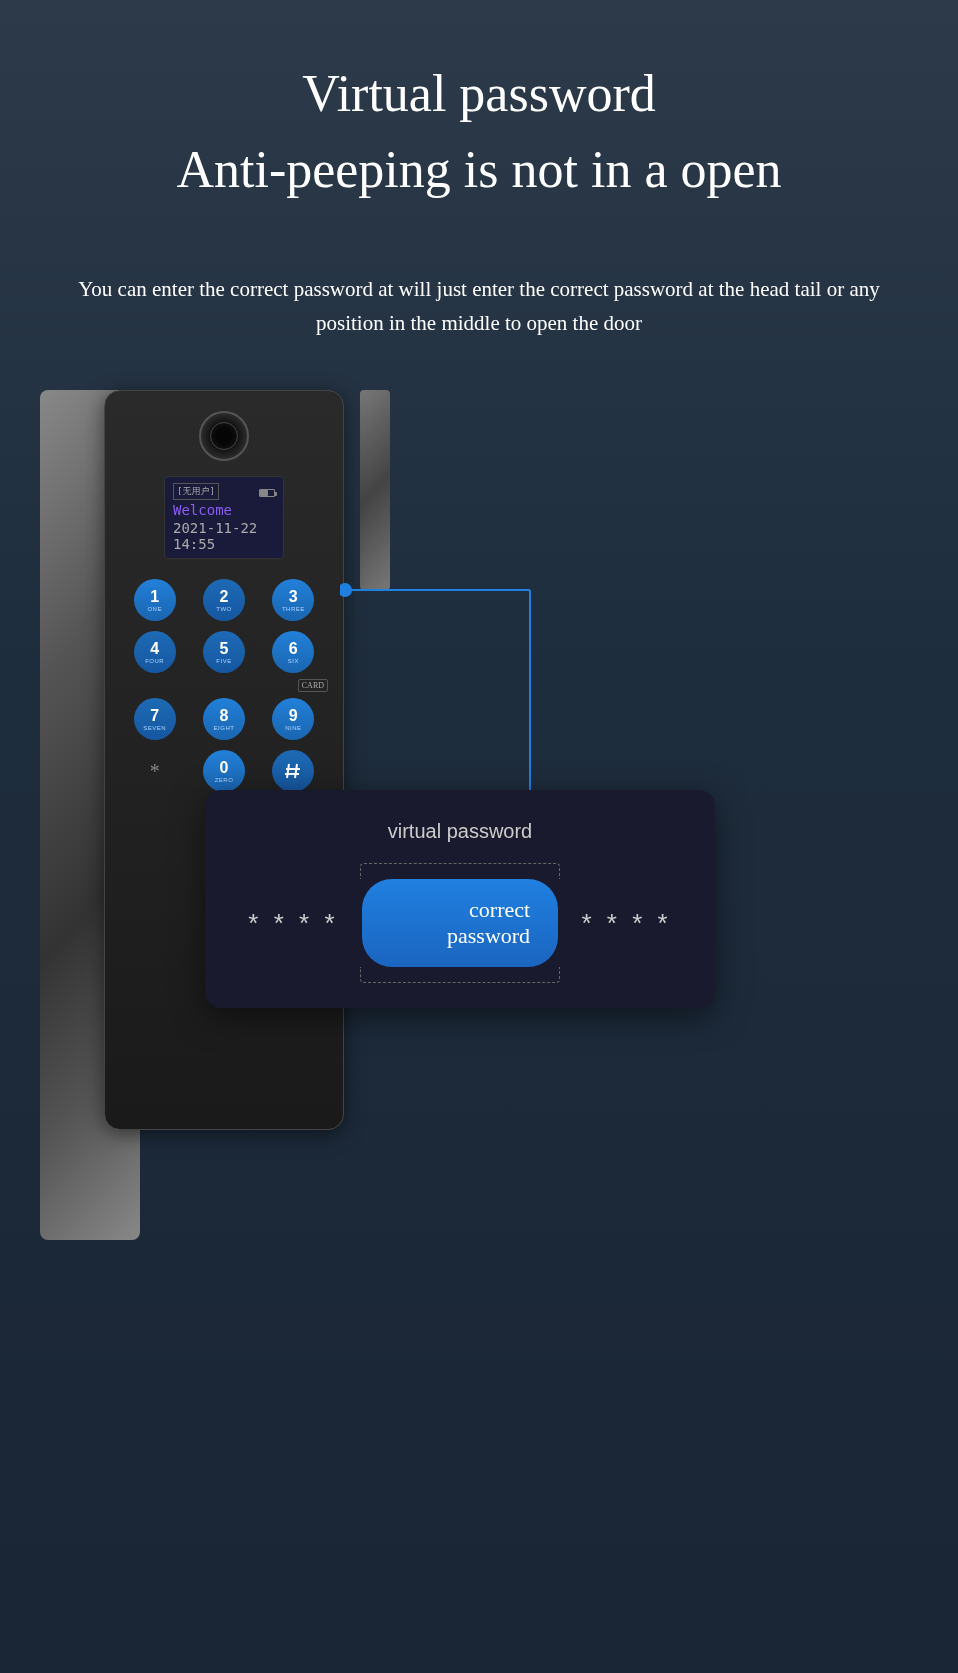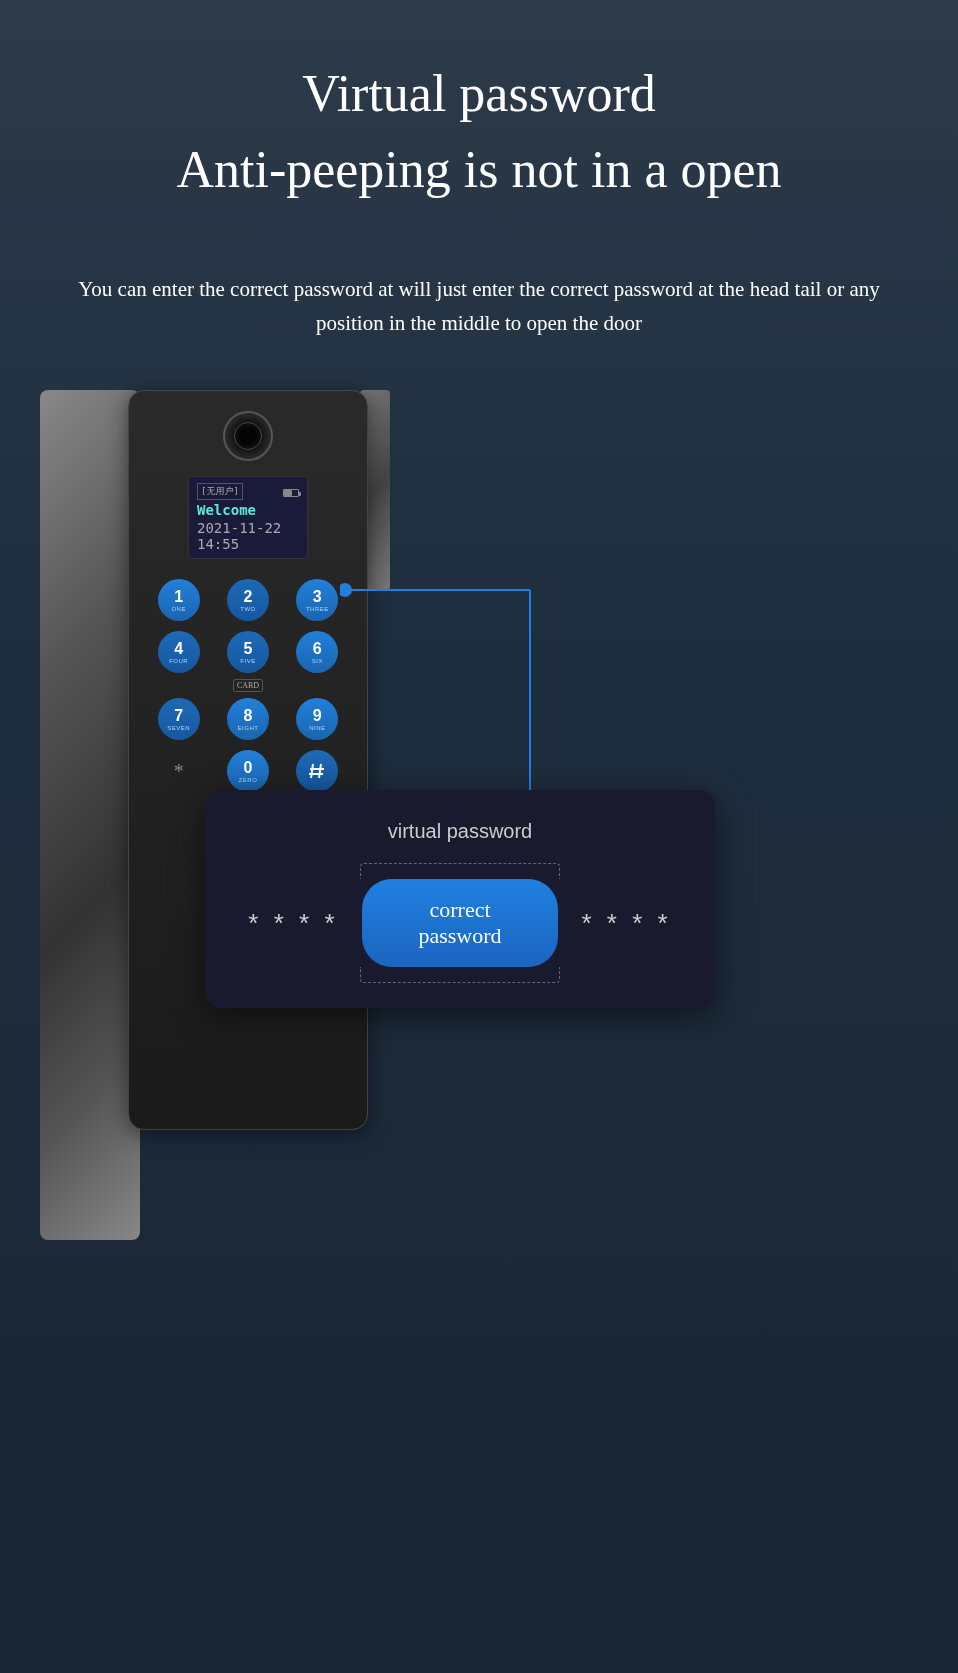--- a/index.html
+++ b/index.html
@@ -58,21 +58,21 @@
       top: 20px;
       width: 100px;
       height: 850px;
       background: linear-gradient(135deg, #888 0%, #555 30%, #333 60%, #555 80%, #888 100%);
       border-radius: 8px;
       z-index: 1;
     }
 
     .door-lock-panel {
       position: absolute;
-      left: 128px;
+      left: 104px;
       top: 20px;
       width: 240px;
       height: 740px;
       background: linear-gradient(180deg, #2a2a2a 0%, #1a1a1a 100%);
       border-radius: 16px;
       border: 1px solid #444;
       z-index: 2;
       display: flex;
       flex-direction: column;
       align-items: center;
@@ -117,22 +117,22 @@
       font-size: 9px;
       color: #aaa;
       border: 1px solid #555;
       padding: 1px 3px;
       display: inline-block;
       margin-bottom: 2px;
     }
 
     .display-welcome {
       font-size: 14px;
-      font-weight: bold;
-      color: #5eead4;
+      font-weight: normal;
+      color: #8b5cf6;
     }
 
     .display-date {
       font-size: 14px;
       color: #aaa;
       margin-top: 2px;
     }
 
     .keypad {
       width: 100%;
@@ -252,21 +252,21 @@
     .correct-password-btn {
       background: linear-gradient(180deg, #2080e0 0%, #1a65c0 100%);
       border: none;
       border-radius: 30px;
       padding: 18px 28px;
       color: white;
       font-size: 22px;
       font-family: Georgia, serif;
       cursor: pointer;
       flex: 1.2;
-      text-align: center;
+      text-align: right;
     }
 
     .real-password-label {
       text-align: center;
       font-size: 18px;
       color: #bbb;
       margin-top: 8px;
       font-family: Arial, sans-serif;
     }
 
@@ -340,21 +340,21 @@
         <button class="key-btn">
           <span class="key-number">5</span>
           <span class="key-label">FIVE</span>
         </button>
         <button class="key-btn active">
           <span class="key-number">6</span>
           <span class="key-label">SIX</span>
         </button>
       </div>
 
-      <div style="display:flex; justify-content:center; margin: -4px 0;">
+      <div style="display:flex; justify-content:flex-end; margin: -4px 0;">
         <span class="card-label">CARD</span>
       </div>
 
       <div class="keypad-row">
         <button class="key-btn">
           <span class="key-number">7</span>
           <span class="key-label">SEVEN</span>
         </button>
         <button class="key-btn active">
           <span class="key-number">8</span>

